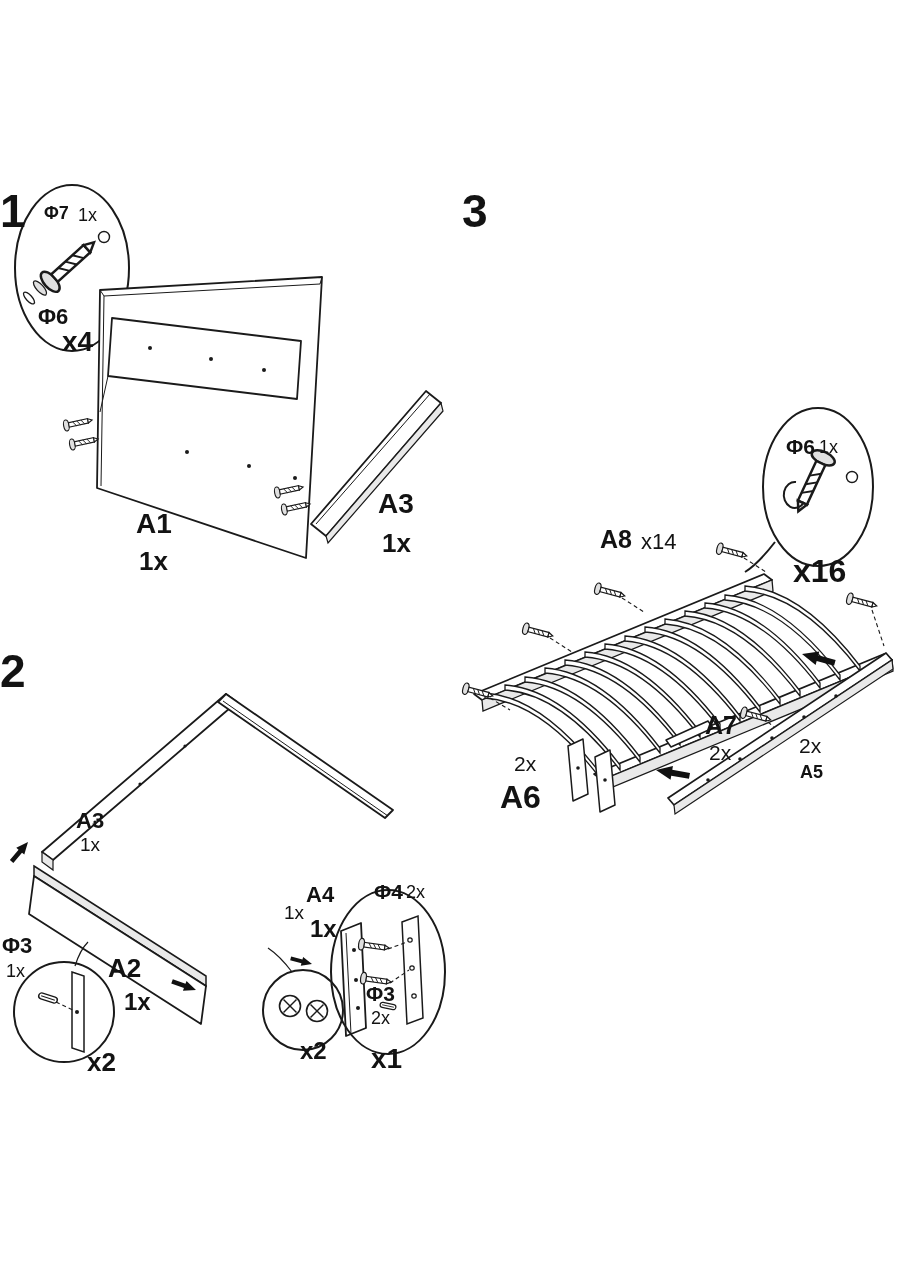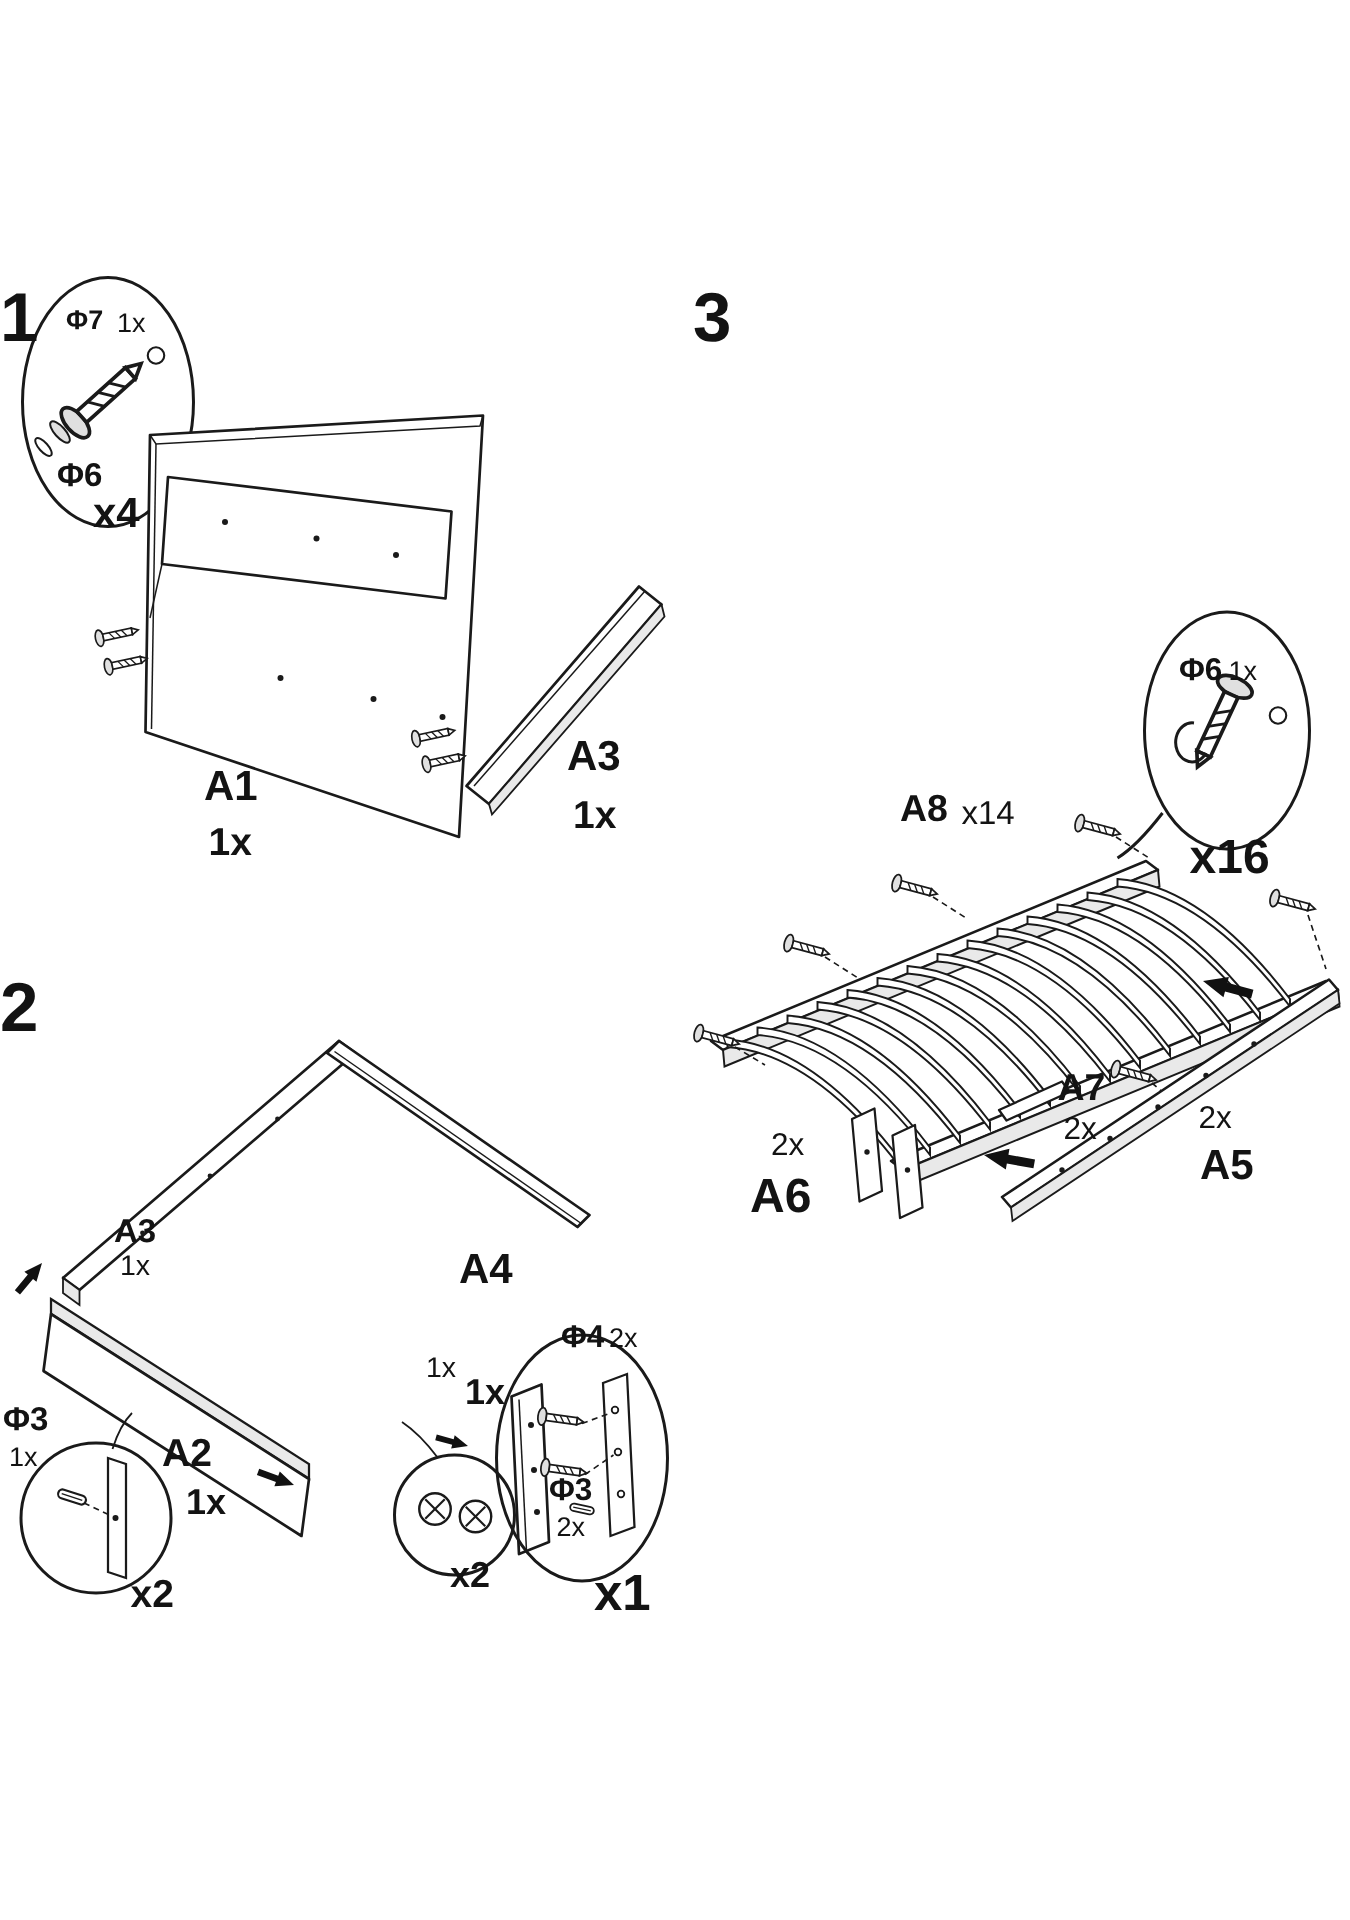--- a/index.html
+++ b/index.html
@@ -233,39 +233,39 @@
   <div class="lbl b" style="left:38px;top:306px;font-size:22px">Φ6</div>
   <div class="lbl b" style="left:62px;top:328px;font-size:28px">x4</div>
   <div class="lbl b" style="left:136px;top:510px;font-size:28px">A1</div>
   <div class="lbl b" style="left:139px;top:548px;font-size:26px">1x</div>
   <div class="lbl b" style="left:378px;top:490px;font-size:28px">A3</div>
   <div class="lbl b" style="left:382px;top:530px;font-size:26px">1x</div>
 
   <div class="lbl b" style="left:76px;top:810px;font-size:22px">A3</div>
   <div class="lbl" style="left:80px;top:835px;font-size:19px">1x</div>
   <div class="lbl" style="left:284px;top:903px;font-size:19px">1x</div>
-  <div class="lbl b" style="left:306px;top:832px;font-size:28px">A4</div>
+  <div class="lbl b" style="left:306px;top:884px;font-size:22px">A4</div>
   <div class="lbl b" style="left:310px;top:917px;font-size:24px">1x</div>
   <div class="lbl b" style="left:108px;top:955px;font-size:26px">A2</div>
   <div class="lbl b" style="left:124px;top:990px;font-size:24px">1x</div>
   <div class="lbl b" style="left:2px;top:935px;font-size:22px">Φ3</div>
   <div class="lbl" style="left:6px;top:962px;font-size:18px">1x</div>
   <div class="lbl b" style="left:87px;top:1049px;font-size:26px">x2</div>
   <div class="lbl b" style="left:300px;top:1039px;font-size:24px">x2</div>
   <div class="lbl b" style="left:374px;top:881px;font-size:21px">Φ4</div>
   <div class="lbl" style="left:406px;top:883px;font-size:18px">2x</div>
   <div class="lbl b" style="left:366px;top:983px;font-size:21px">Φ3</div>
   <div class="lbl" style="left:371px;top:1009px;font-size:18px">2x</div>
-  <div class="lbl b" style="left:396px;top:1045px;font-size:34px">x1</div>
+  <div class="lbl b" style="left:371px;top:1045px;font-size:28px">x1</div>
 
   <div class="lbl b" style="left:786px;top:436px;font-size:21px">Φ6</div>
   <div class="lbl" style="left:819px;top:438px;font-size:18px">1x</div>
   <div class="lbl b" style="left:793px;top:555px;font-size:32px">x16</div>
   <div class="lbl b" style="left:600px;top:527px;font-size:25px">A8</div>
   <div class="lbl" style="left:641px;top:531px;font-size:22px">x14</div>
   <div class="lbl b" style="left:705px;top:713px;font-size:25px">A7</div>
   <div class="lbl" style="left:709px;top:742px;font-size:21px">2x</div>
   <div class="lbl" style="left:514px;top:753px;font-size:21px">2x</div>
   <div class="lbl b" style="left:500px;top:781px;font-size:32px">A6</div>
   <div class="lbl" style="left:799px;top:735px;font-size:21px">2x</div>
-  <div class="lbl b" style="left:800px;top:763px;font-size:28px">A5</div>
+  <div class="lbl b" style="left:800px;top:763px;font-size:18px">A5</div>
 
 </div>
 
 </body></html>

